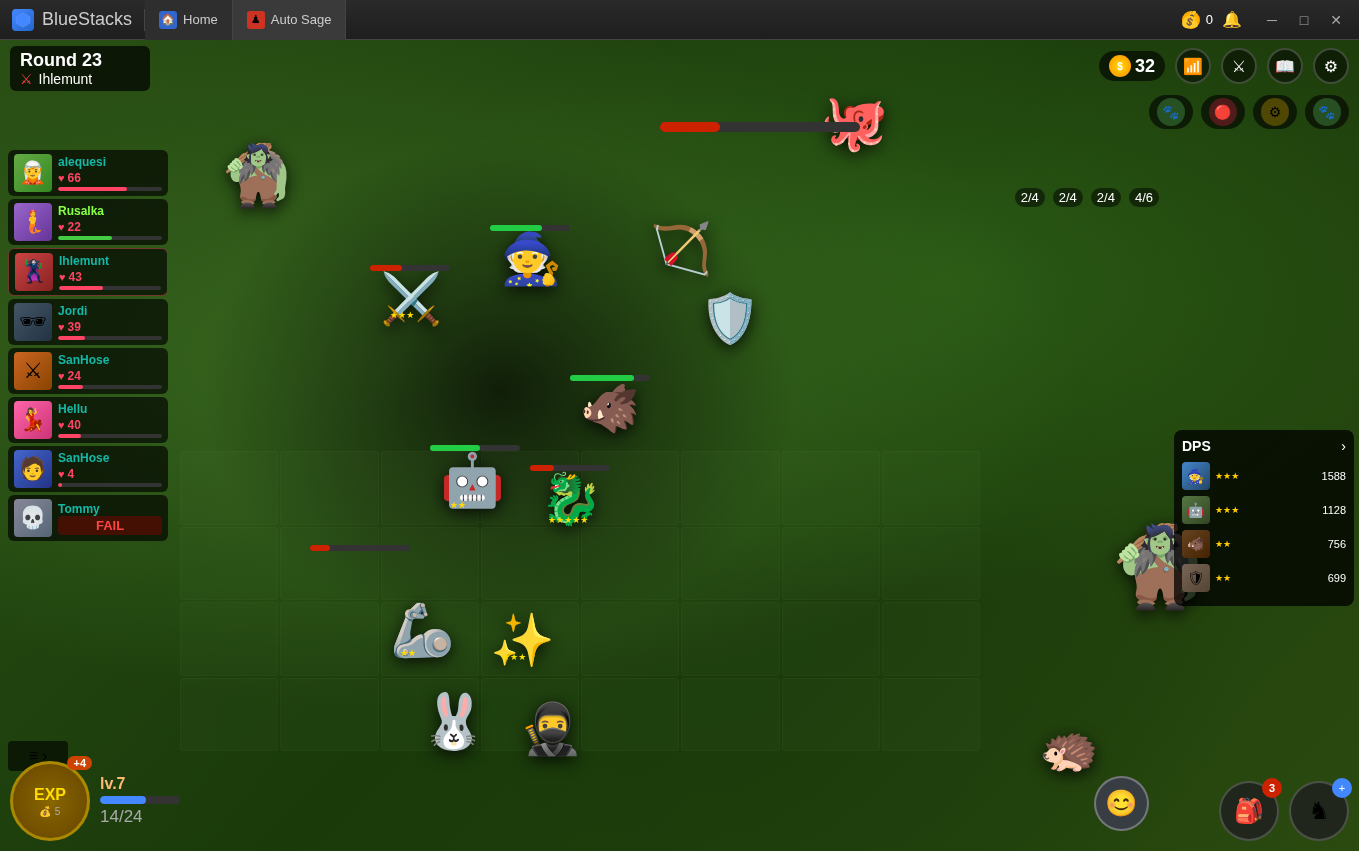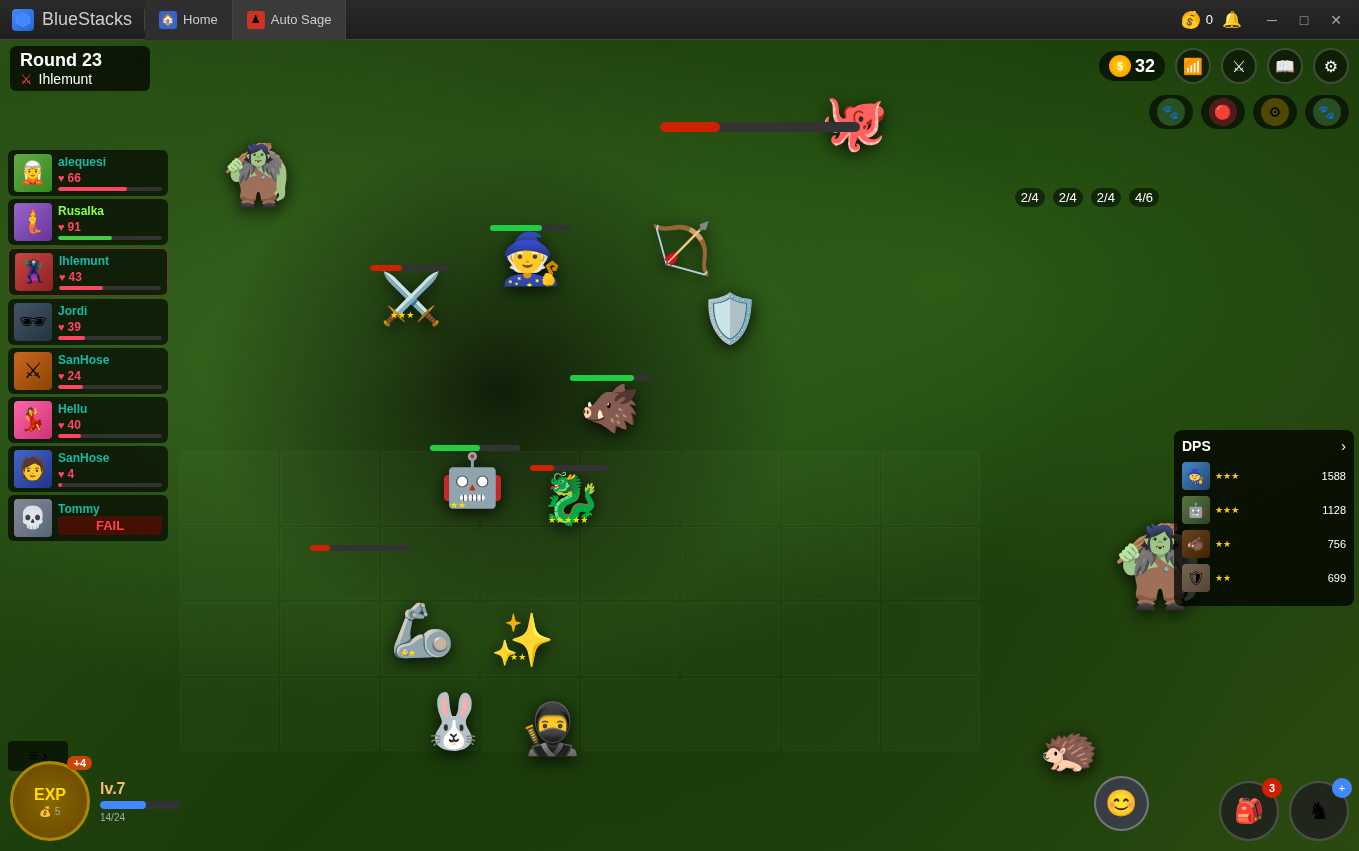--- a/index.html
+++ b/index.html
@@ -273,21 +273,21 @@
     .exp-cost { color: #aaa; font-size: 10px; margin-top: 2px; }
     .level-info { display: flex; flex-direction: column; gap: 3px; }
     .level-text { color: #fdba74; font-size: 16px; font-weight: bold; }
     .level-bar {
       width: 80px; height: 8px;
       background: #333;
       border-radius: 4px;
       overflow: hidden;
     }
     .level-bar-fill { height: 100%; background: #4488ff; border-radius: 4px; }
-    .level-progress { color: #aaa; font-size: 10px; }
+    .level-progress { color: #aaa; font-size: 17px; }
 
     
     .bottom-right-hud {
       position: absolute;
       bottom: 10px; right: 10px;
       display: flex; align-items: center; gap: 10px;
       z-index: 50;
     }
     .br-icon-btn {
       width: 60px; height: 60px;
@@ -569,21 +569,21 @@
         </div>
       </div>
     </div>
 
     <div class="player-item">
       <div class="player-avatar av-purple" style="display:flex;align-items:center;justify-content:center;font-size:22px;">🧜</div>
       <div class="player-info">
         <div class="player-name-text" style="color:#88ff44;">Rusalka</div>
         <div class="player-hp-row">
           <span class="heart-icon">♥</span>
-          <span class="player-hp">91</span>
+          <span class="player-hp">22</span>
         </div>
         <div class="player-hp-bar">
           <div class="player-hp-fill" style="width:52%;background:#44cc44;"></div>
         </div>
       </div>
     </div>
 
     <div class="player-item" style="border:1px solid rgba(255,100,100,0.4);">
       <div class="player-avatar av-red" style="display:flex;align-items:center;justify-content:center;font-size:22px;">🦹</div>
       <div class="player-info">

